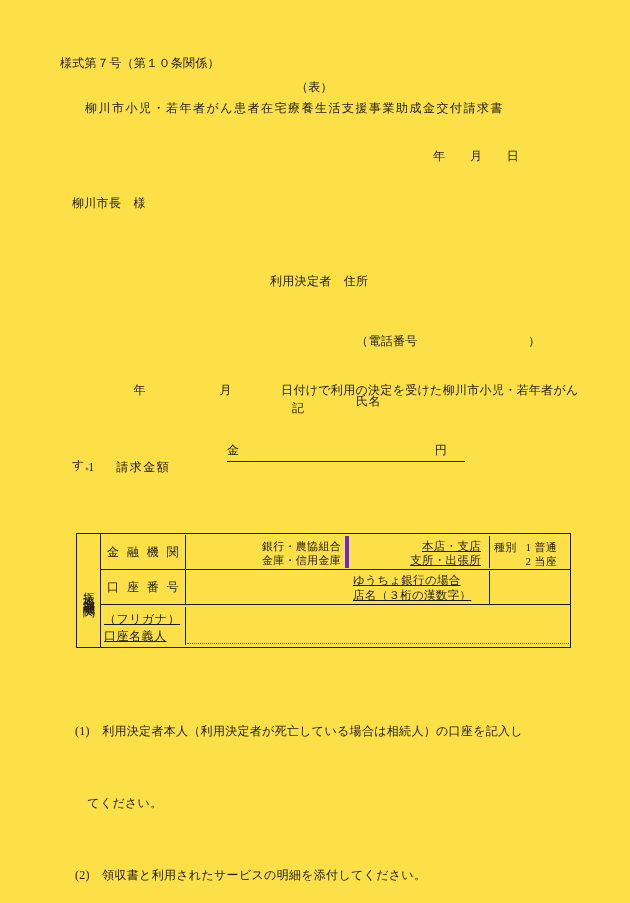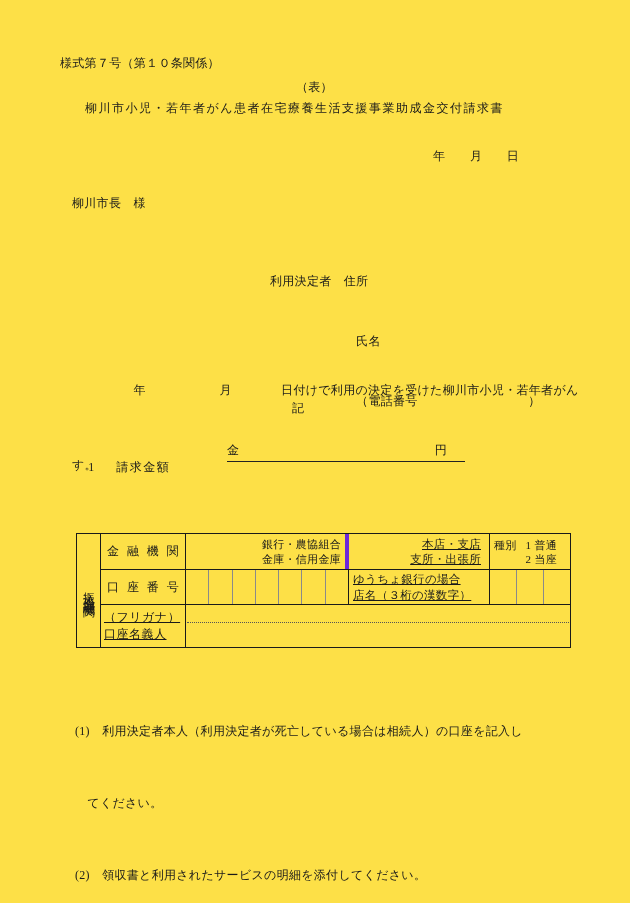--- a/index.html
+++ b/index.html
@@ -49,21 +49,21 @@
     line-height: normal;
   }
   #bank-table * { box-sizing: border-box; }
   .bt-side {
     width: 24px; border-right: 1px solid #1a1a1a;
     display: flex; align-items: center; justify-content: center;
     writing-mode: vertical-rl; text-orientation: upright;
     font-size: 12px; letter-spacing: 2.5px; padding: 2px 0;
   }
   .bt-main { flex: 1; display: flex; flex-direction: column; }
-  .bt-row { display: flex; }
+  .bt-row { display: flex; align-items: center; }
   .bt-row.r1 { height: 36px; border-bottom: 1px solid #1a1a1a; }
   .bt-row.r2 { height: 35px; border-bottom: 1px solid #1a1a1a; }
   .bt-row.r3 { flex: 1; text-decoration: underline; }
   .bt-label {
     width: 85px; border-right: 1px solid #1a1a1a;
     font-size: 12px; padding: 0 6px;
     text-align: justify; text-align-last: justify;
   }
   .r1 .bt-label, .r2 .bt-label { line-height: 34px; }
   .bt-label.furigana {
@@ -107,22 +107,22 @@
 <div class="page">
 
   <div class="abs" id="form-number">様式第７号（第１０条関係）</div>
   <div class="abs" id="side-marker">（表）</div>
   <div class="abs" id="title">柳川市小児・若年者がん患者在宅療養生活支援事業助成金交付請求書</div>
   <div class="abs" id="date-line">年　　月　　日</div>
   <div class="abs" id="addressee">柳川市長　様</div>
 
   <div class="abs" id="applicant">
     <div>利用決定者　住所</div>
+    <div>　　　　　　　（電話番号　　　　　　　　　）</div>
     <div>　　　　　　　氏名</div>
-    <div>　　　　　　　（電話番号　　　　　　　　　）</div>
   </div>
 
   <div class="abs" id="paragraph">
     <div>　　　　　年　　　　　　月　　　　日付けで利用の決定を受けた柳川市小児・若年者がん</div>
     <div>す。</div>
   </div>
 
   <div class="abs" id="ki-heading">記</div>
 
   <div class="abs item-line" id="item1">

